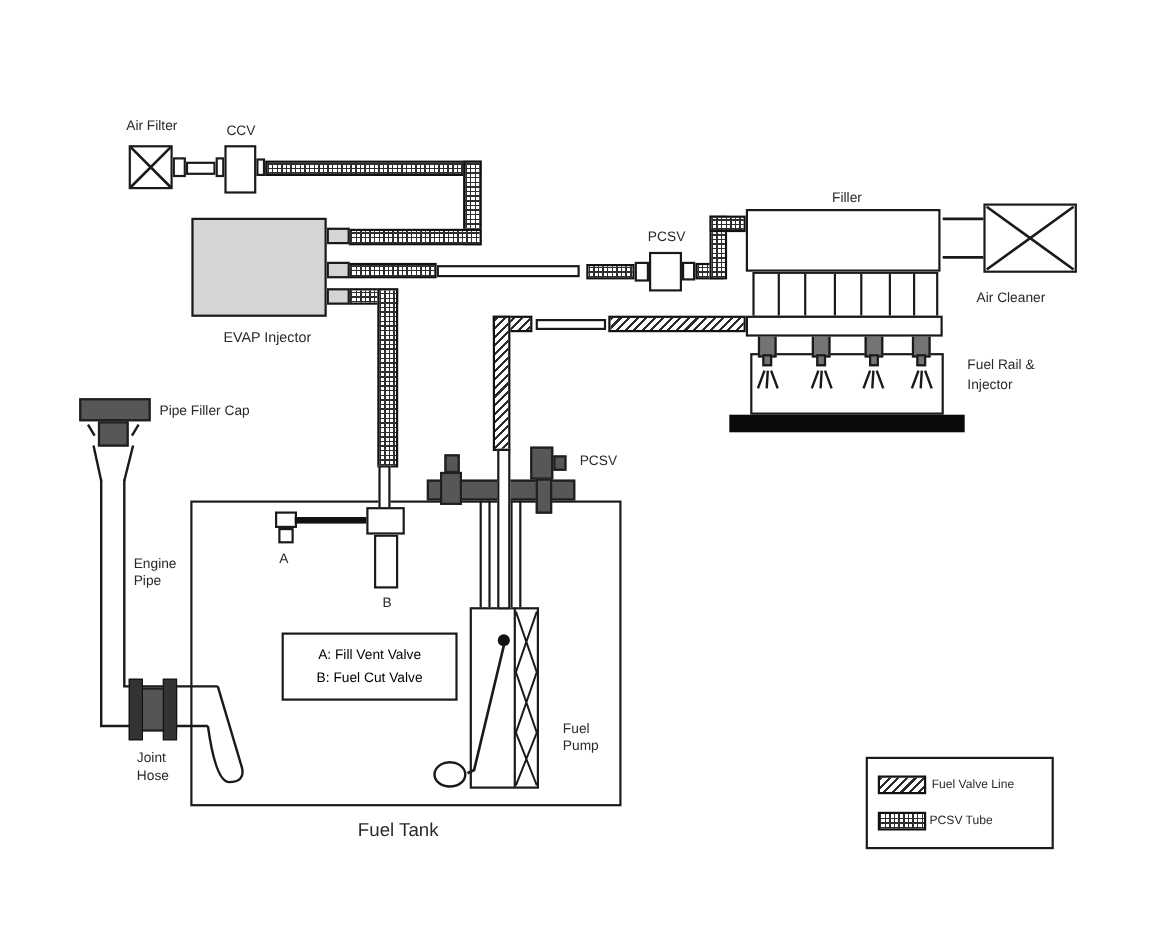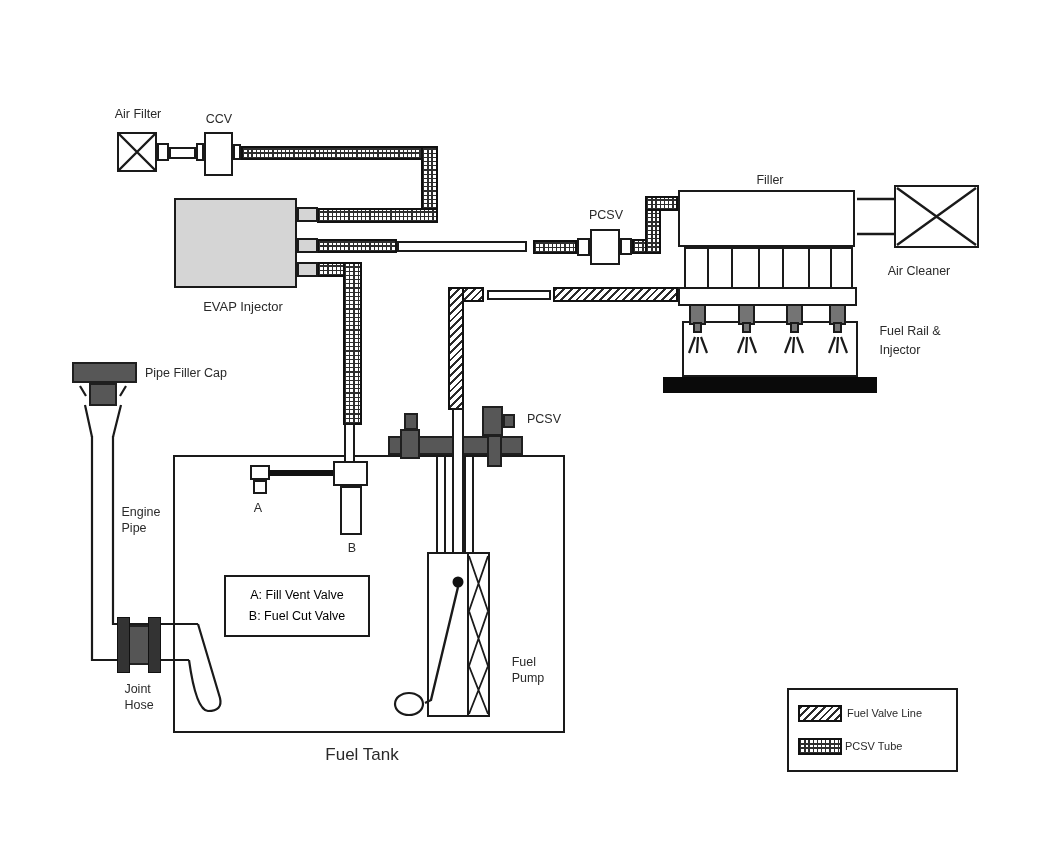--- a/index.html
+++ b/index.html
@@ -110,21 +110,21 @@
   <div class="box" style="left:427px;top:552px;width:63px;height:165px"></div>
   <div class="vline" style="left:467px;top:553px;width:2px;height:163px"></div>
 
   <div class="box" style="left:344px;top:423px;width:11px;height:40px"></div>
   <div class="box" style="left:333px;top:461px;width:35px;height:25px"></div>
   <div class="box" style="left:340px;top:486px;width:22px;height:49px"></div>
   <div class="box" style="left:250px;top:465px;width:20px;height:15px"></div>
   <div class="box" style="left:253px;top:480px;width:14px;height:14px"></div>
   <div class="abs" style="left:268px;top:470px;width:65px;height:6px;background:#111"></div>
 
-  <div class="box" style="left:224px;top:575px;width:146px;height:62px">
+  <div class="box" style="left:256px;top:575px;width:160px;height:62px">
     <div class="note" style="padding-top:8px">
       <div>A: Fill Vent Valve</div>
       <div>B: Fuel Cut Valve</div>
     </div>
   </div>
 
   <div class="dark" style="left:72px;top:362px;width:65px;height:21px"></div>
   <div class="dark" style="left:89px;top:383px;width:28px;height:23px"></div>
 
   <div class="abs z6" style="left:121px;top:625px;width:40px;height:40px;background:#555;border:2px solid #222"></div>

